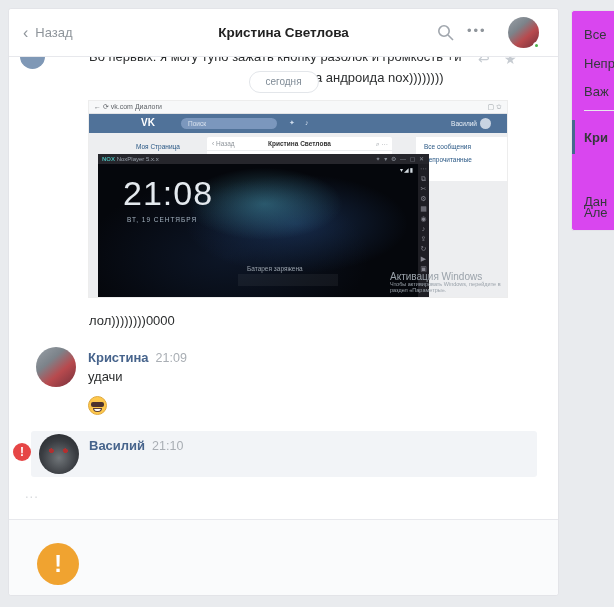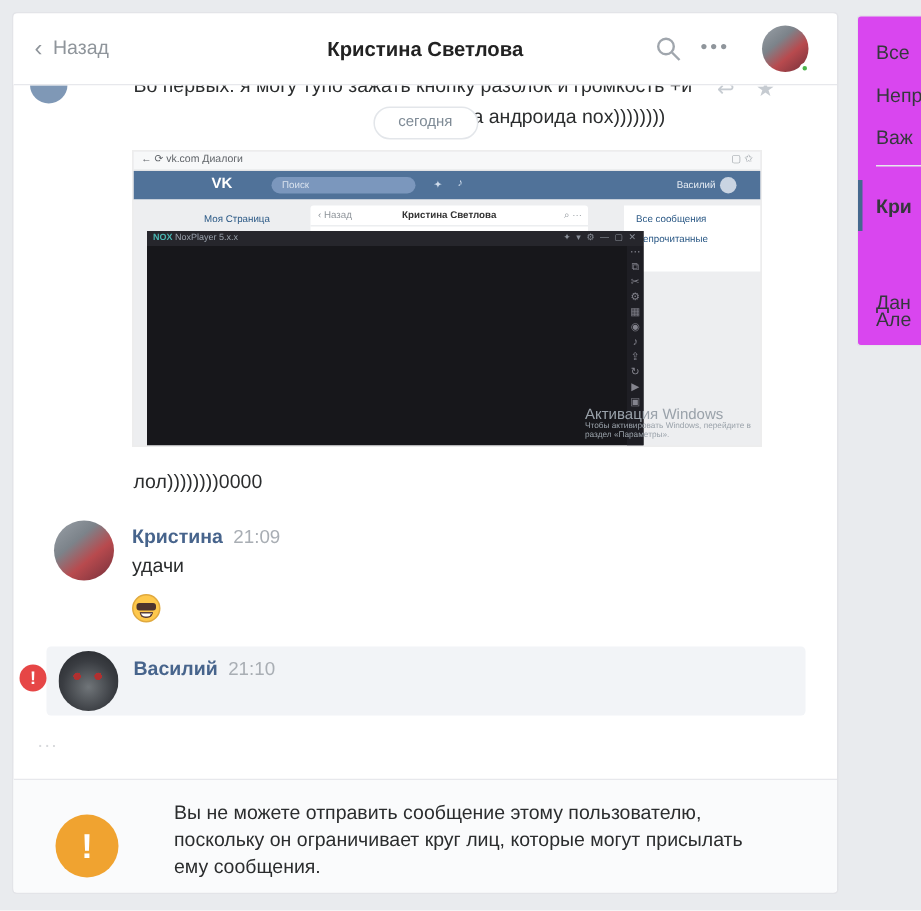--- a/index.html
+++ b/index.html
@@ -197,20 +197,27 @@
       <div class="a-right">
         <div>Все сообщения</div>
         <div>Непрочитанные</div>
       </div>
     </div>
     <div class="nox">
       <div class="nox-title">
         <span class="ctl">✦ ▾ ⚙ — ▢ ✕</span>
         <span class="brand">NOX</span><span> NoxPlayer 5.x.x</span>
       </div>
+      <div class="nox-screen">
+        <div class="nox-status">▾◢▮</div>
+        <div class="nox-clock">21:08</div>
+        <div class="nox-date">ВТ, 19 СЕНТЯБРЯ</div>
+        <div class="nox-batt">Батарея заряжена</div>
+        <div class="nox-banner"></div>
+      </div>
       <div class="nox-toolbar">⋯
 ⧉
 ✂
 ⚙
 ▦
 ◉
 ♪
 ⇪
 ↻
 ▶
@@ -240,25 +247,20 @@
   <div class="v-avatar"></div>
   <div class="name-row v-name">
     <span class="nm">Василий</span><span class="tm">21:10</span>
   </div>
   <div class="v-text">хах)</div>
 
   <div class="faint-dots">...</div>
 
   <div class="notice">
     <div class="n-icon">!</div>
-    <div class="n-text">
-      <div>Вы не можете отправить сообщение этому пользователю,</div>
-      <div>поскольку он ограничивает круг лиц, которые могут присылать</div>
-      <div>ему сообщения.</div>
-    </div>
   </div>
 </div>
 
 <div class="sidebar">
   <div class="sb-item sb-0">Все</div>
   <div class="sb-item sb-1">Непр</div>
   <div class="sb-item sb-2">Важ</div>
   <div class="sb-divider"></div>
   <div class="sb-active-bar"></div>
   <div class="sb-item sb-3">Кри</div>

